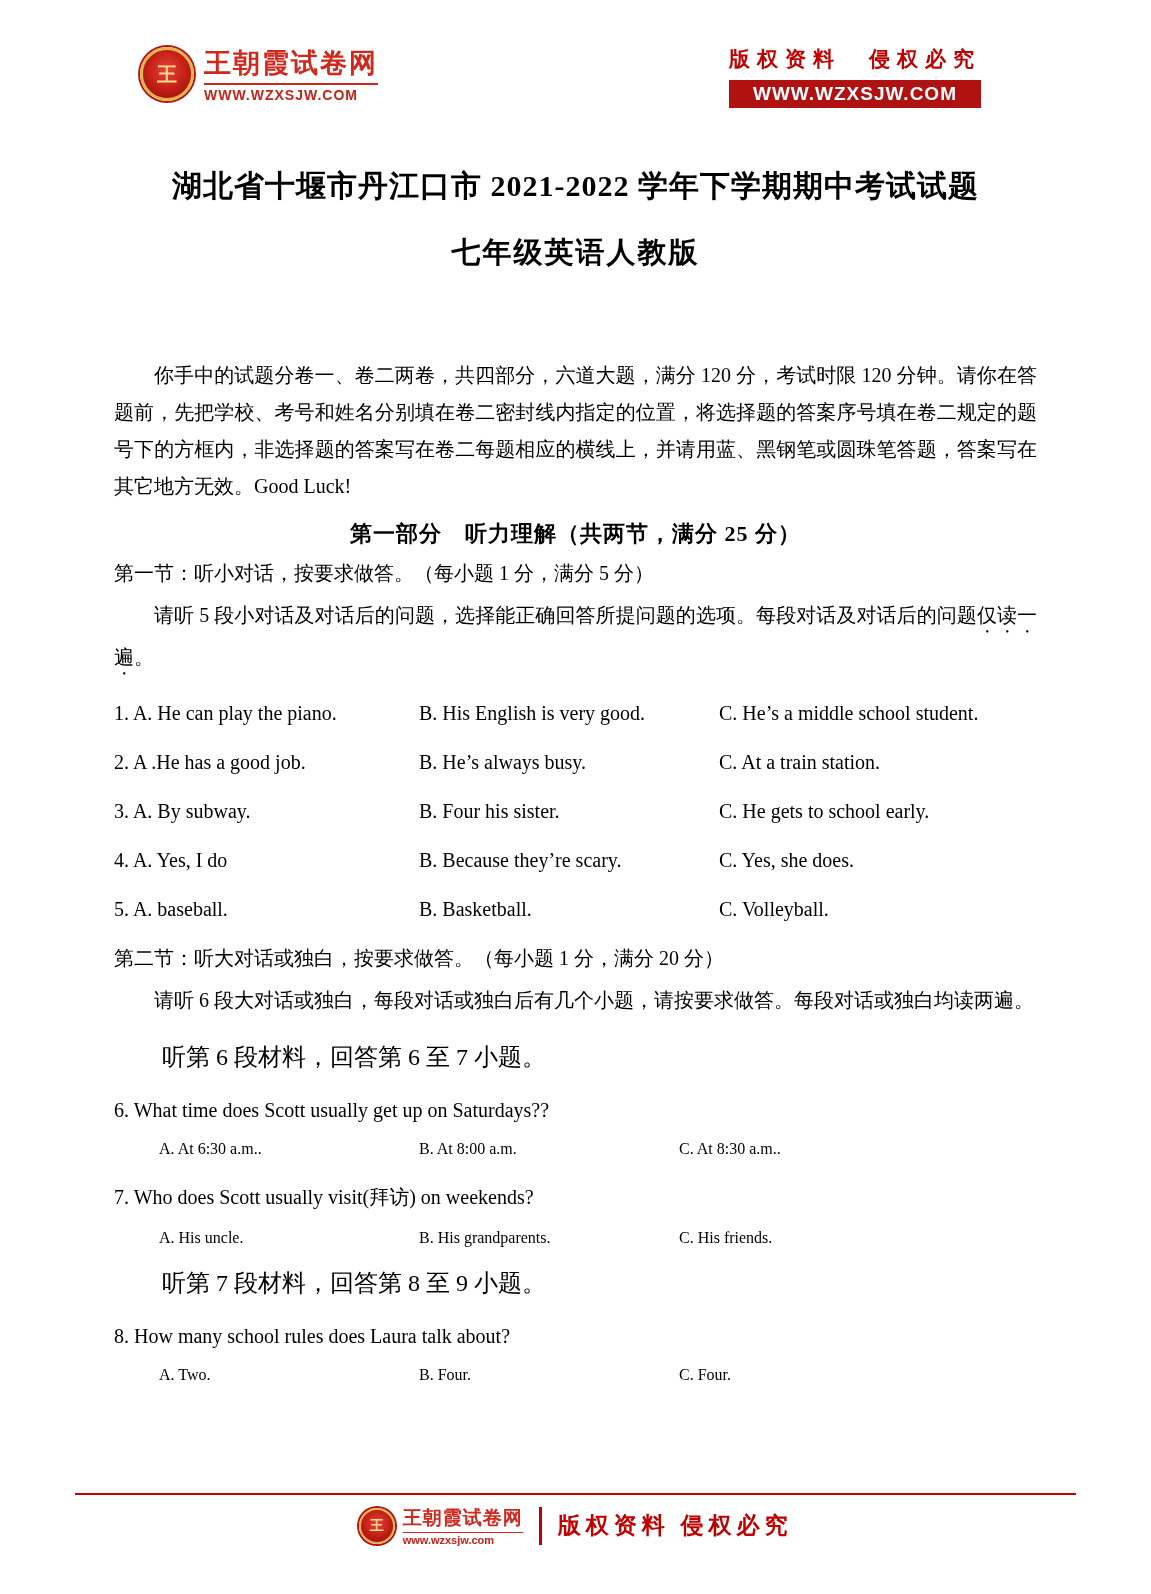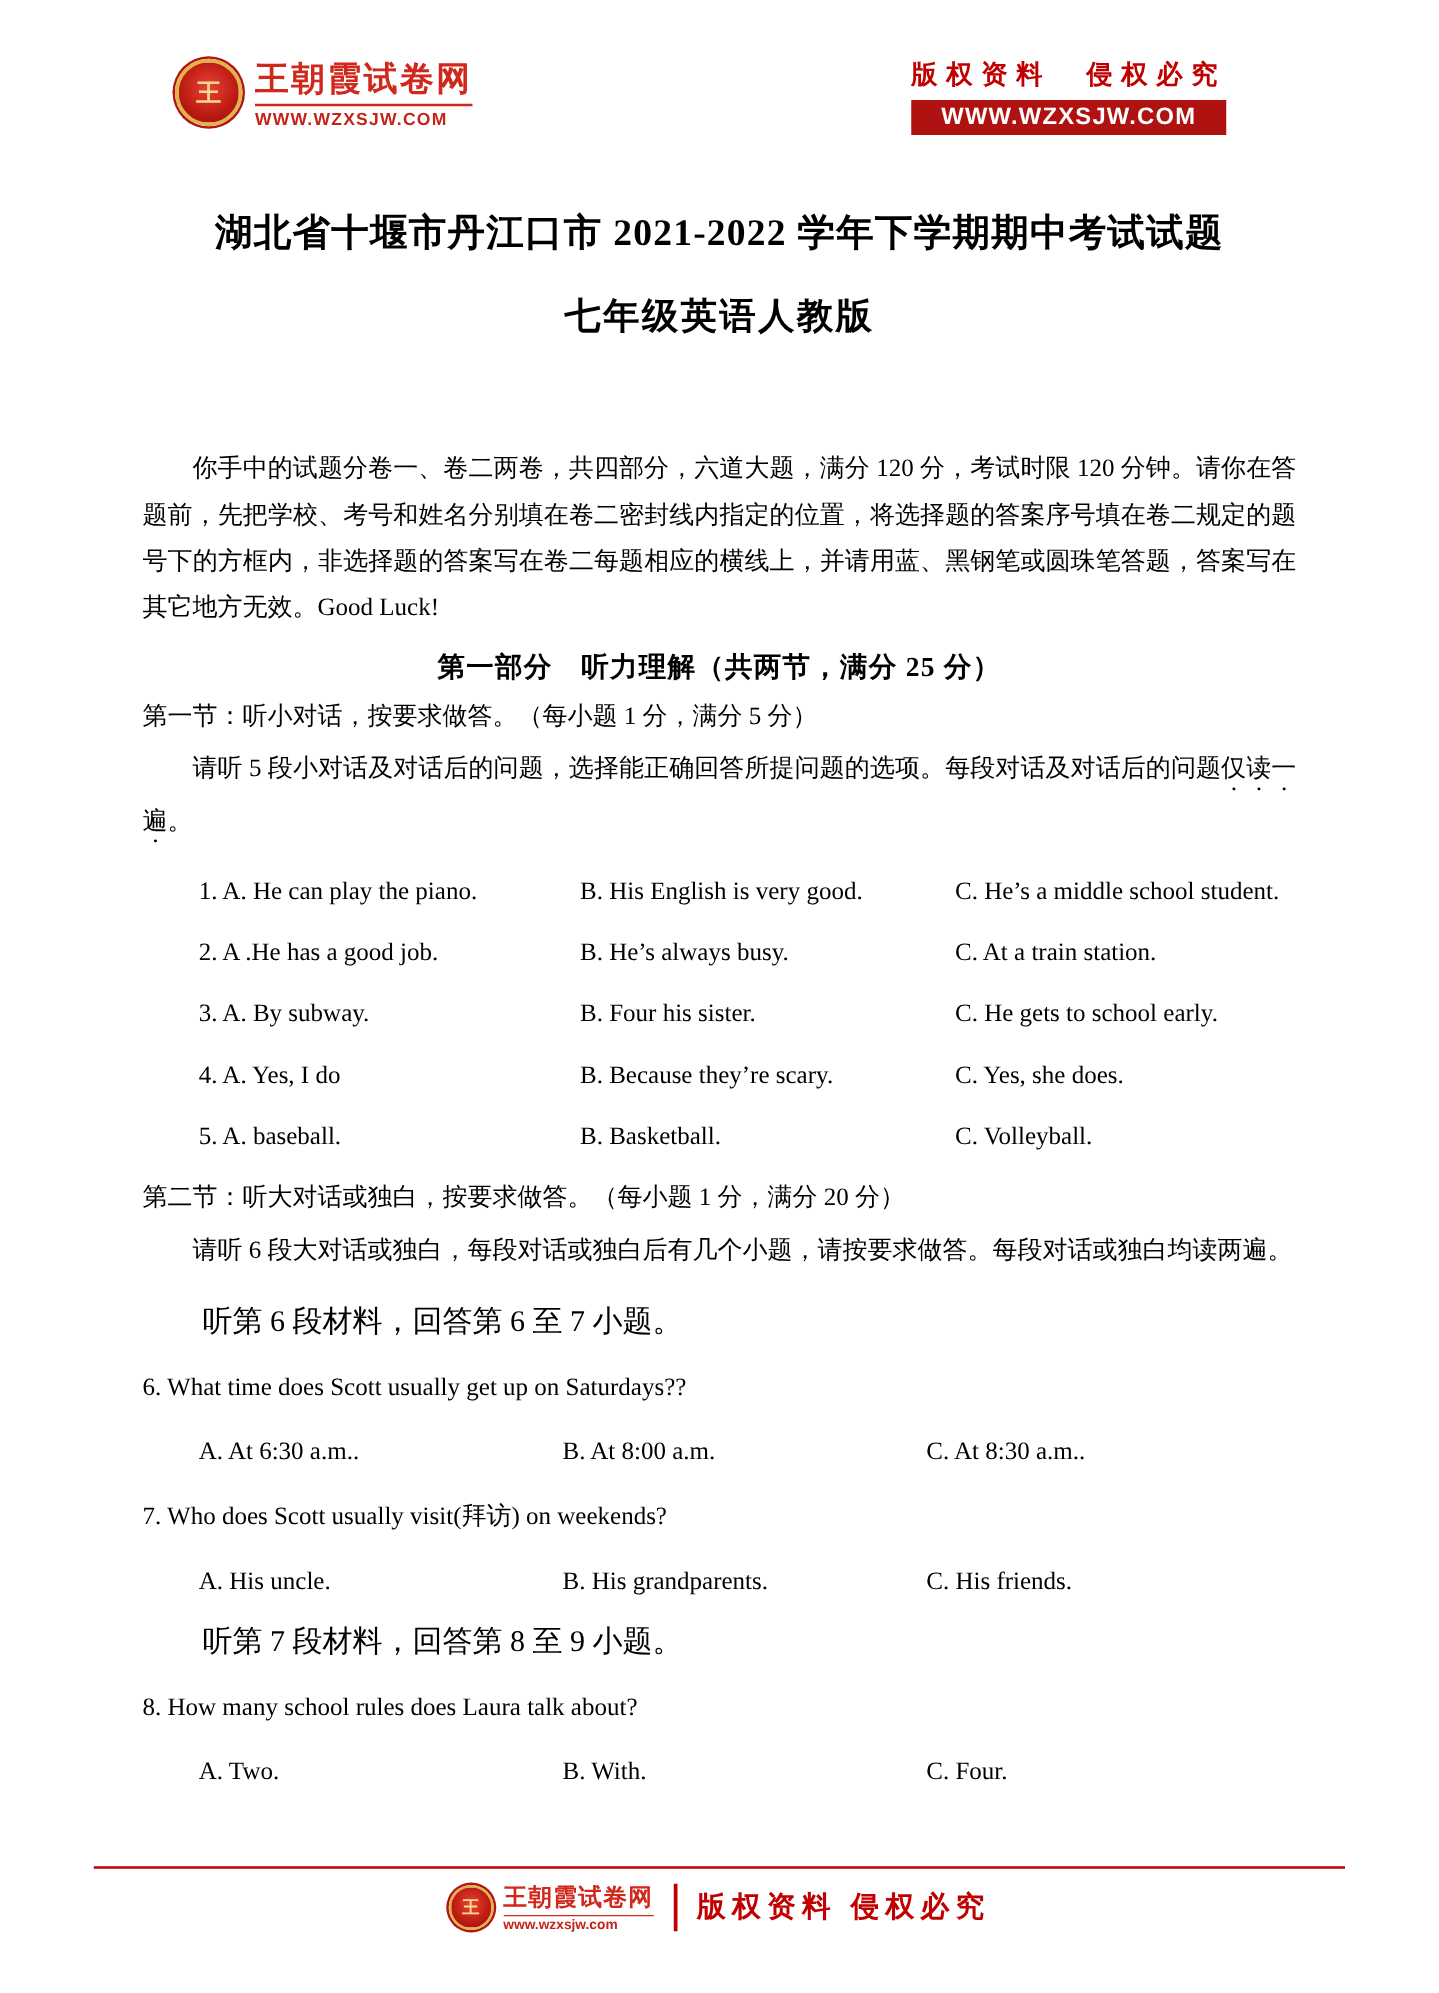--- a/index.html
+++ b/index.html
@@ -81,36 +81,35 @@
   .line { font-size: 20px; line-height: 40px; margin-top: 4px; }
   .desc { font-size: 20px; line-height: 41px; text-align: justify; text-indent: 2em; margin-top: 2px; }
 
   .emph {
     -webkit-text-emphasis: filled dot #000;
     text-emphasis: filled dot #000;
     -webkit-text-emphasis-position: under left;
     text-emphasis-position: under left;
   }
 
-  .options-table { margin-top: 10px; margin-left: 45px; }
+  .options-table { margin-top: 10px; }
   .opt-row {
     display: grid;
     grid-template-columns: 305px 300px auto;
     font-size: 20px;
     padding: 13px 0;
   }
 
   .q { font-size: 20px; margin-top: 26px; }
   .q-options {
     display: grid;
     grid-template-columns: 260px 260px auto;
     padding-left: 45px;
-    font-size: 20px;
-    margin-top: 28px;
-    gap: 31px;
+    font-size: 16px;
+    margin-top: 18px;
   }
   .material-note { font-size: 24px; margin-top: 20px; text-indent: 2em; }
 
   
   .page-footer { position: absolute; left: 0; right: 0; bottom: 48px; }
   .footer-line { height: 2px; background: #c00000; margin: 0 75px; }
   .footer-content {
     margin-top: 10px;
     display: flex; align-items: center; justify-content: center; gap: 16px;
   }
@@ -207,21 +206,21 @@
       <span>A. His uncle.</span>
       <span>B. His grandparents.</span>
       <span>C. His friends.</span>
     </div>
 
     <p class="material-note">听第 7 段材料，回答第 8 至 9 小题。</p>
 
     <p class="q">8. How many school rules does Laura talk about?</p>
     <div class="q-options">
       <span>A. Two.</span>
-      <span>B. With.</span>
+      <span>B. Four.</span>
       <span>C. Four.</span>
     </div>
 
   </main>
 
   <footer class="page-footer">
     <div class="footer-line"></div>
     <div class="footer-content">
       <div class="footer-logo">
         <div class="seal small">王</div>

